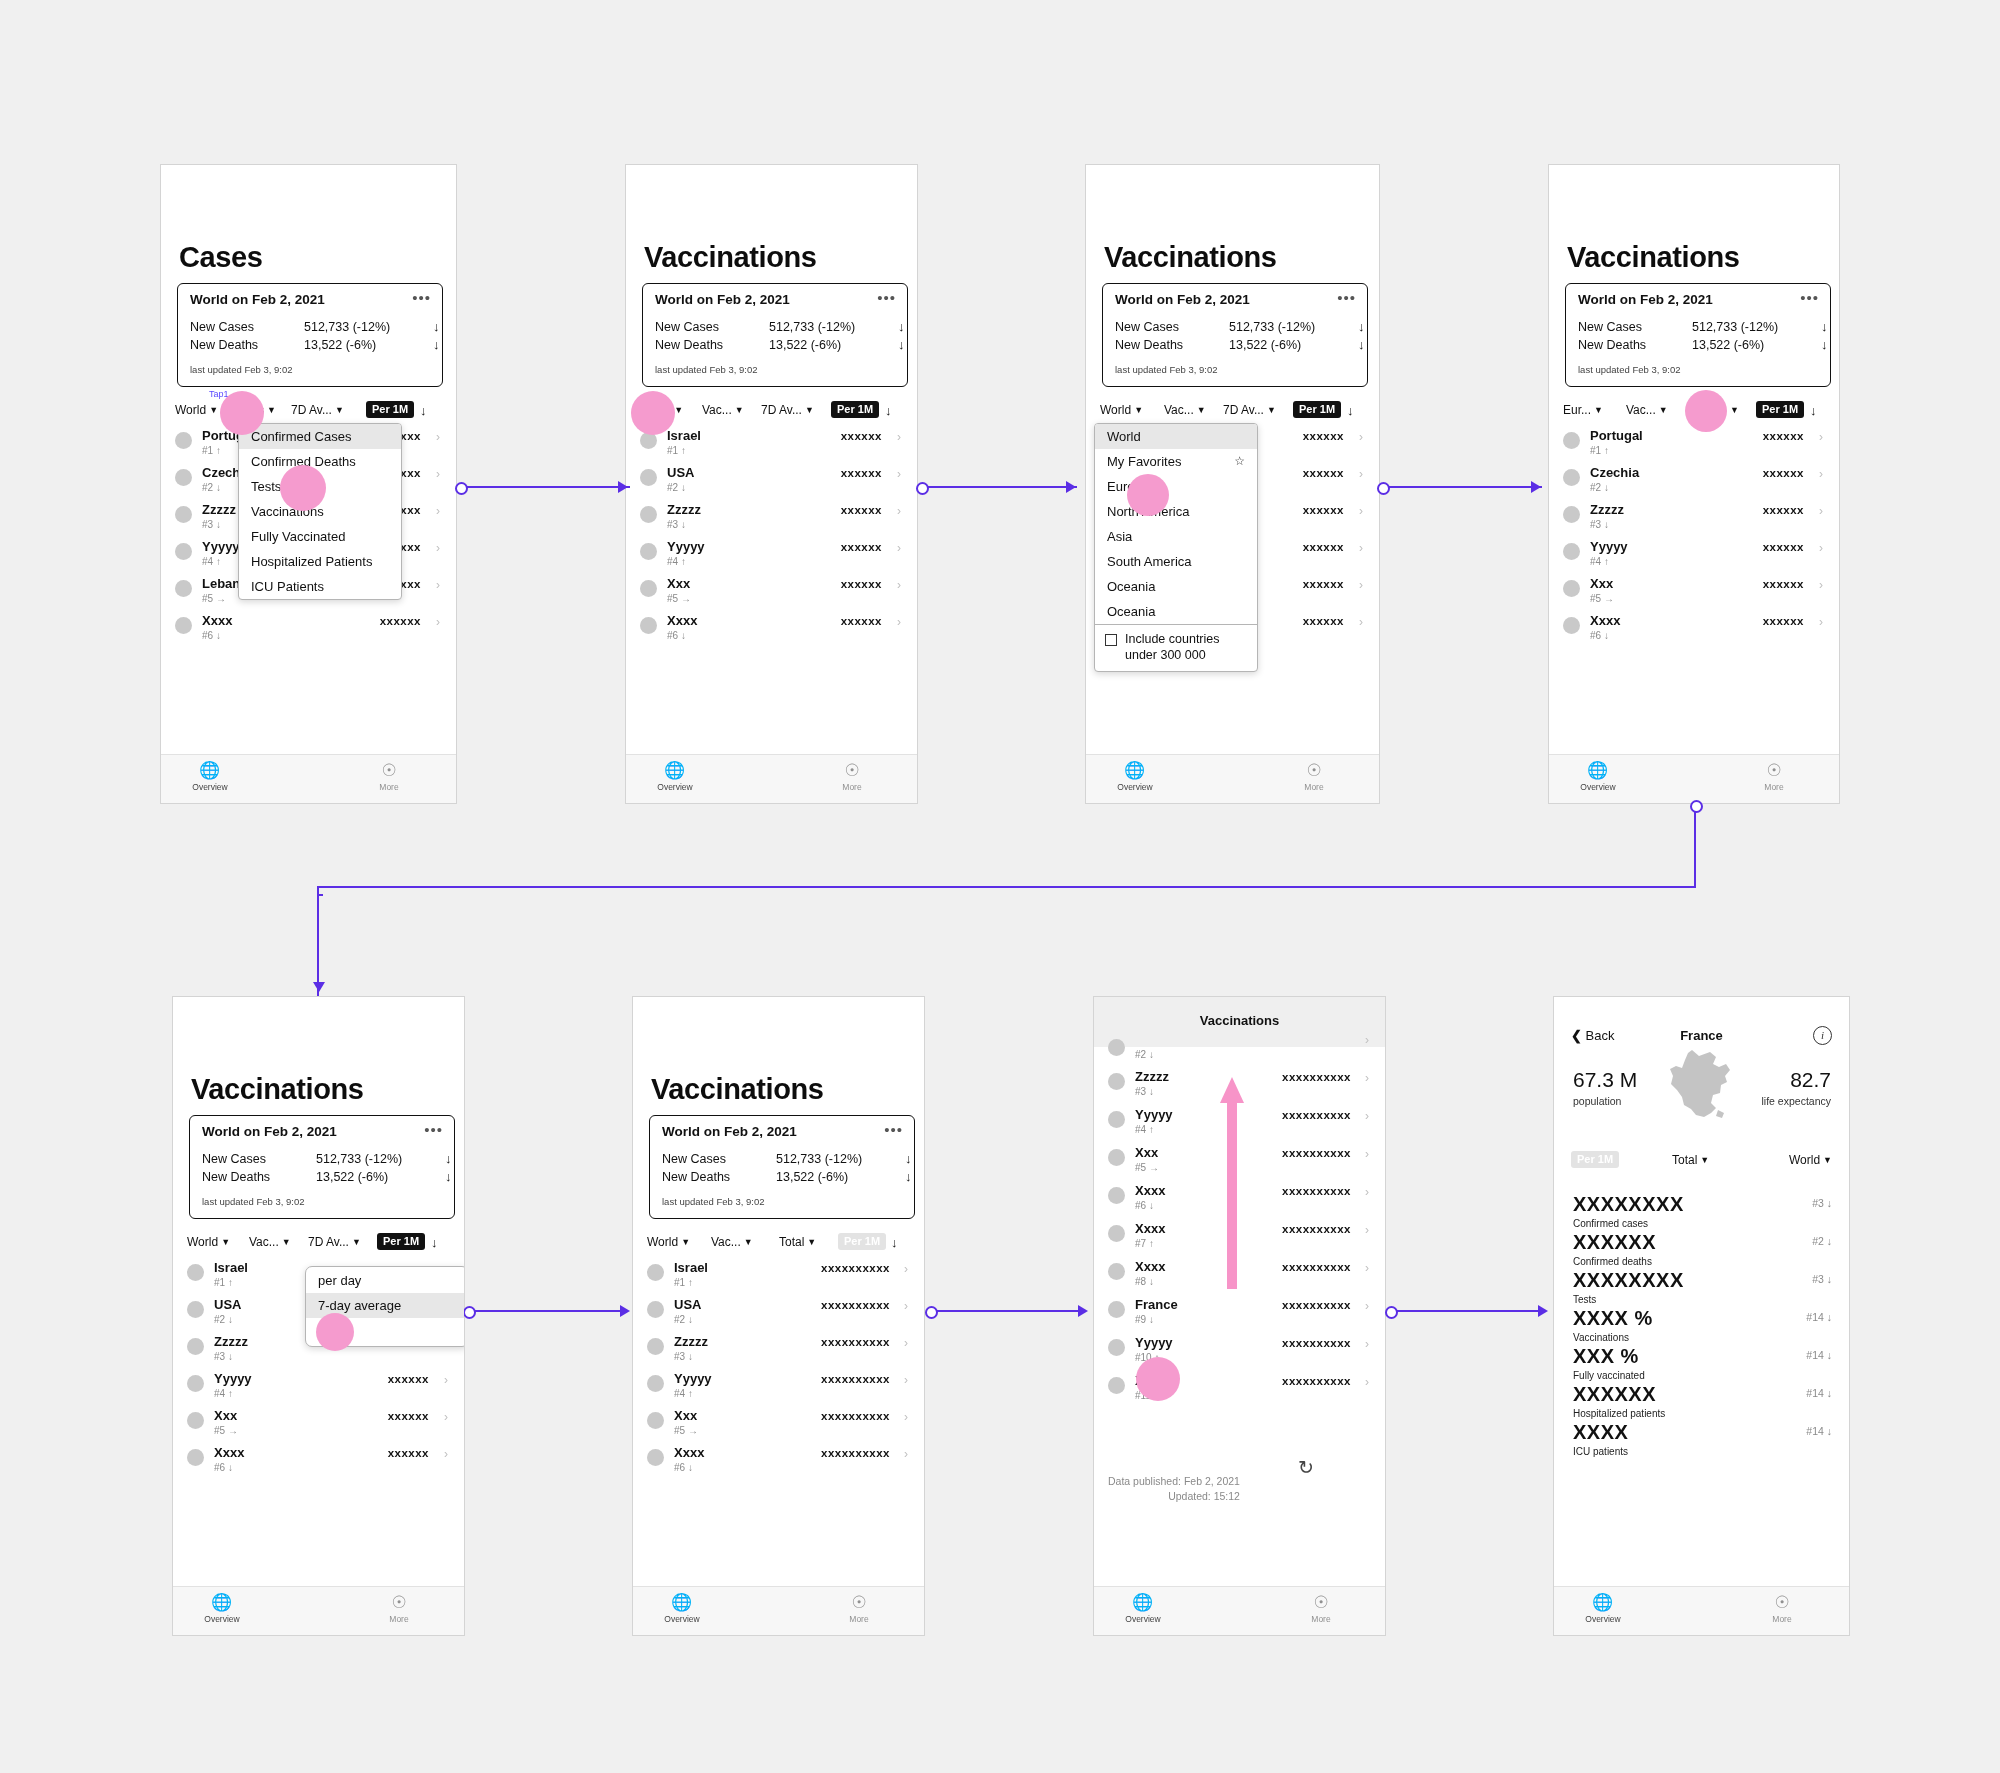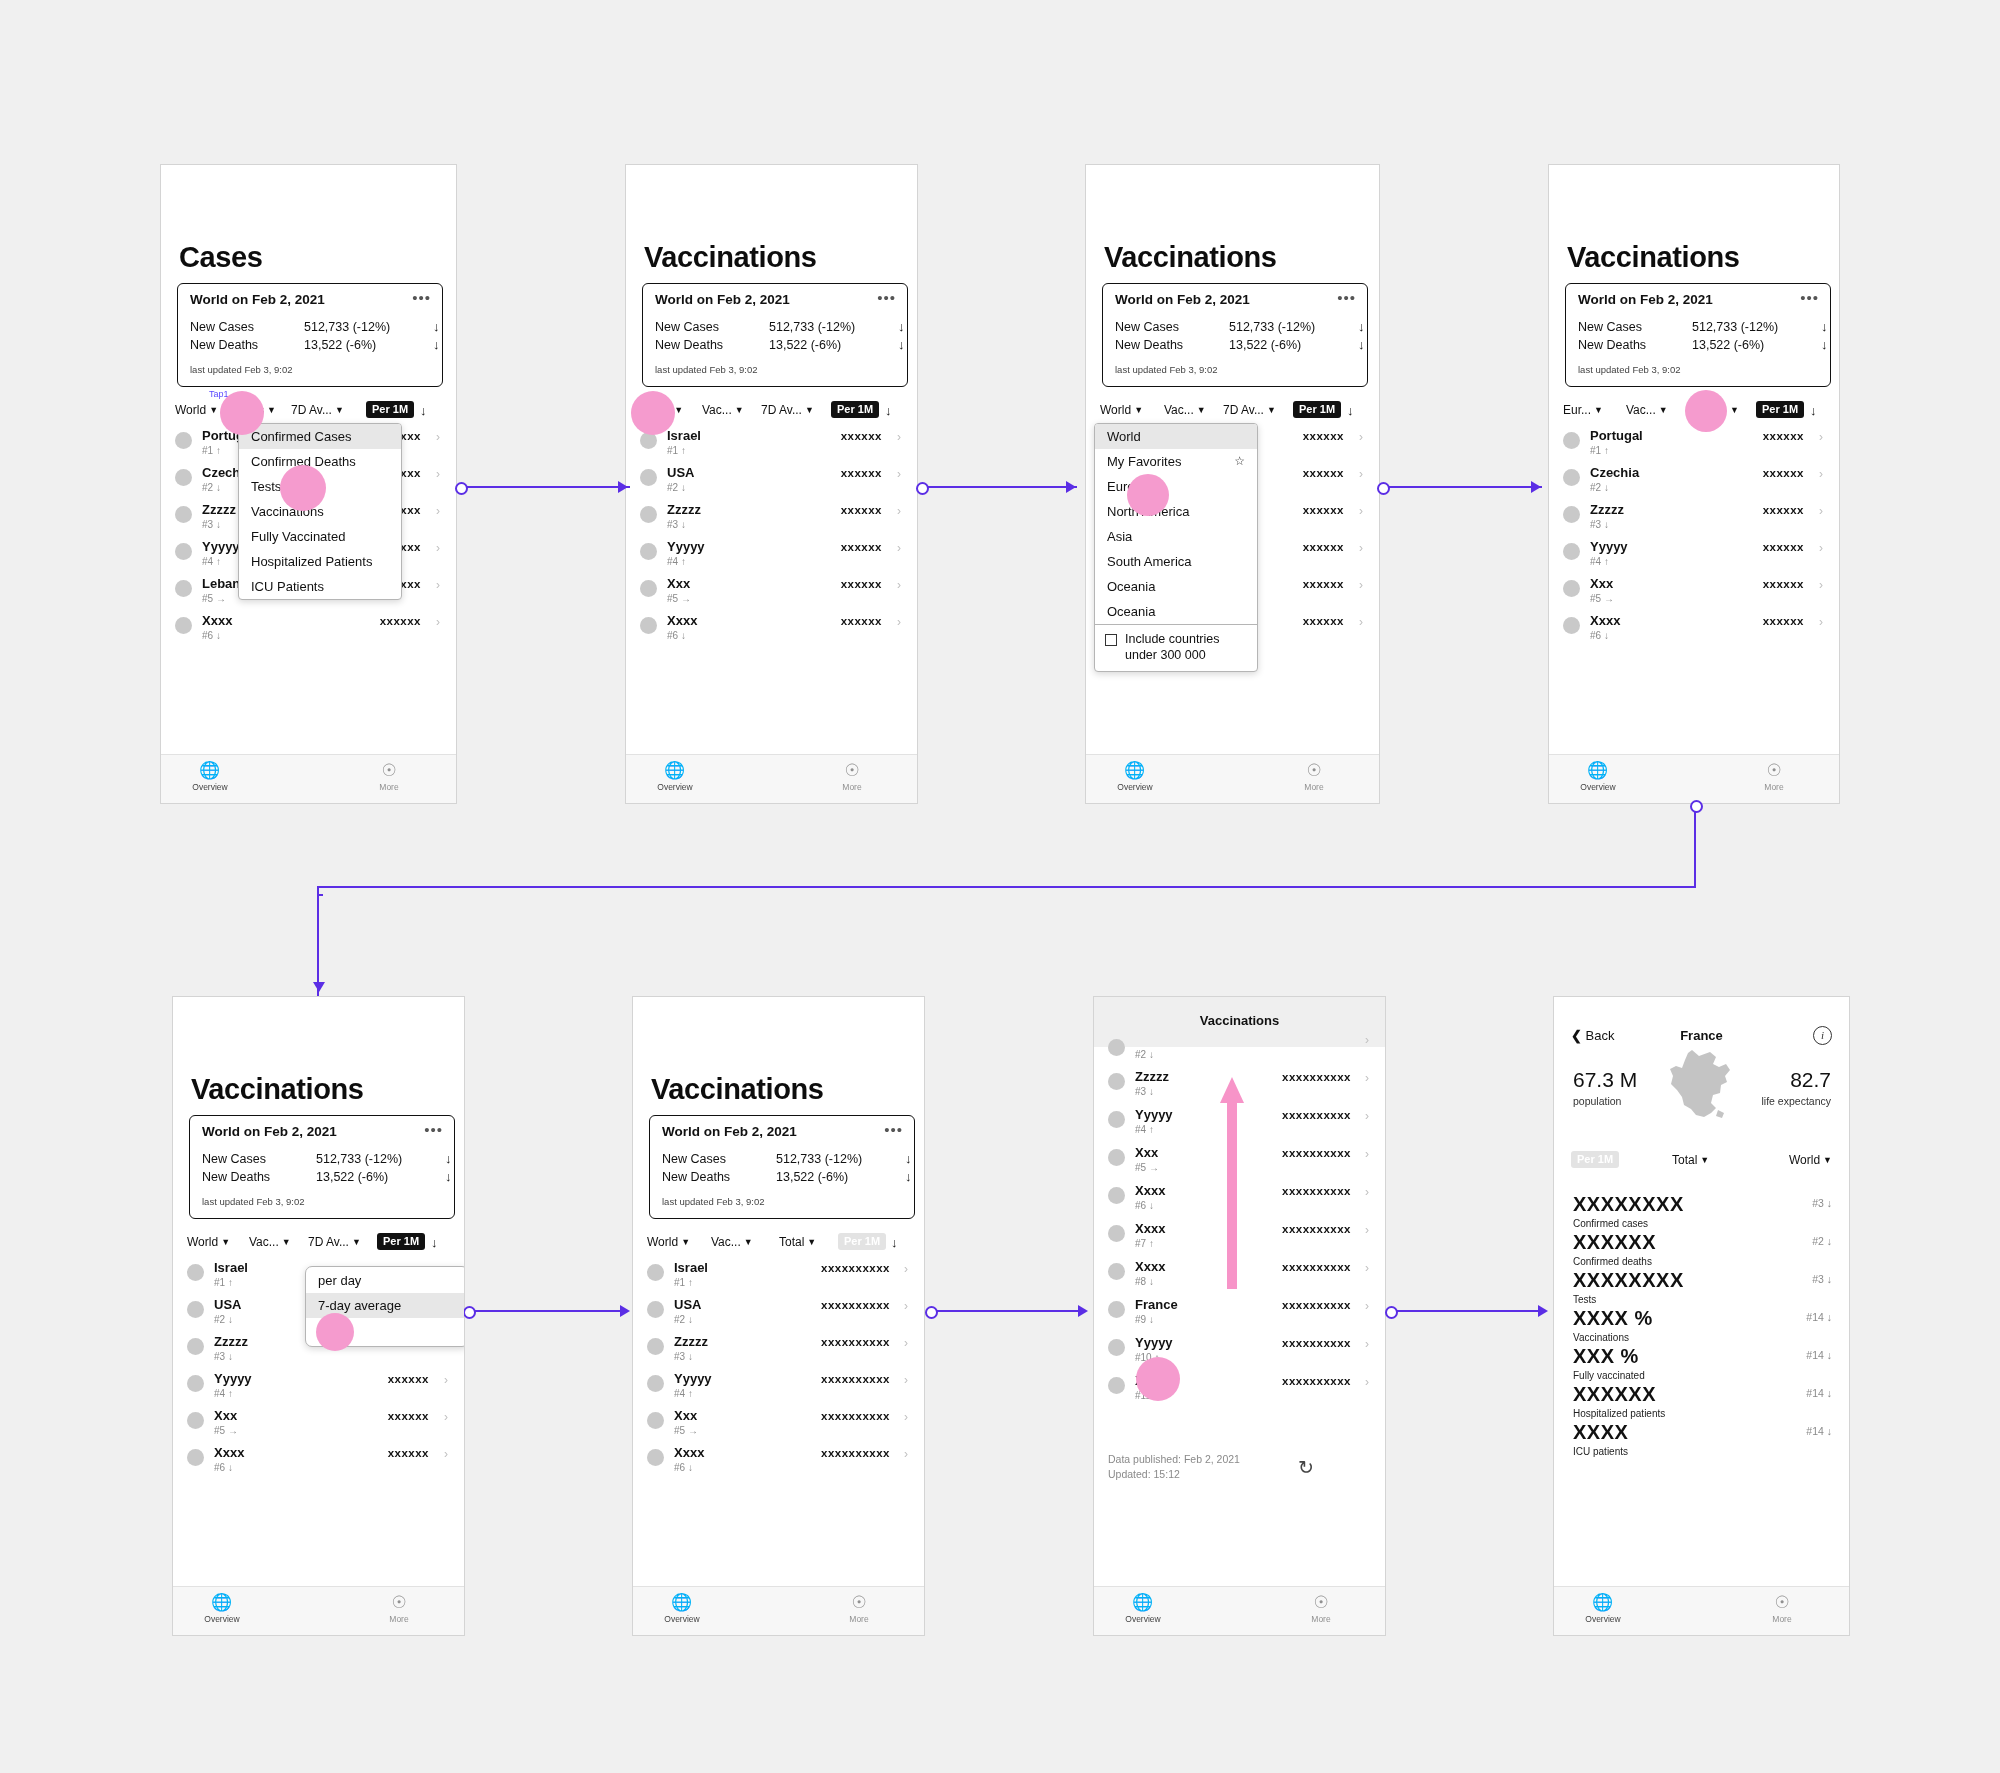--- a/index.html
+++ b/index.html
@@ -845,21 +845,21 @@
         <div class="rval" style="right:34px;">xxxxxxxxxx</div>
         <div class="rchev" style="right:16px;">›</div>
       </div>
     </div>
 
     <div class="bigarrow" style="left:126px;top:80px;width:24px;height:215px;">
       <div class="shaft"></div>
       <div class="head"></div>
     </div>
 
-    <div class="s7-foot" style="top:455px;">
+    <div class="s7-foot" style="top:477px;text-align:right;">
       <span>Data published: Feb 2, 2021</span><br>
       <span>Updated: 15:12</span>
     </div>
     <div class="s7-refresh" style="left:204px;top:459px;">↻</div>
 
     <div class="blob" style="left:42px;top:360px;width:44px;height:44px;"></div>
 
     <div class="tabbar">
       <div class="tab" style="left:19px;">
         <span class="ic">🌐</span>

